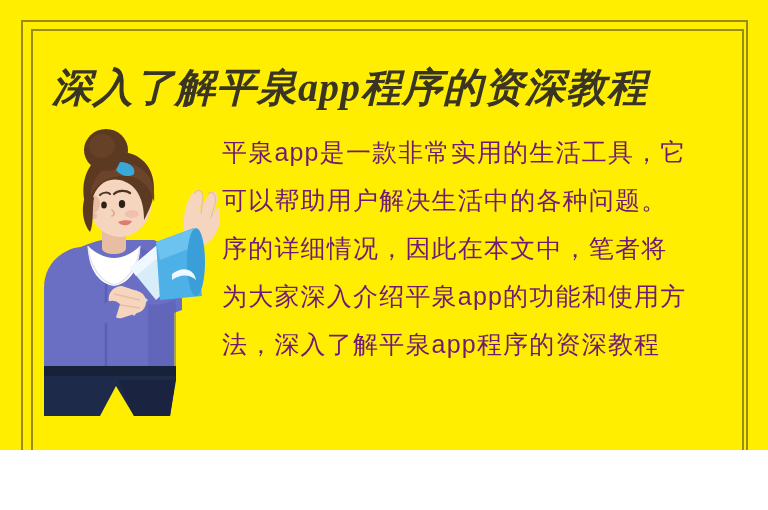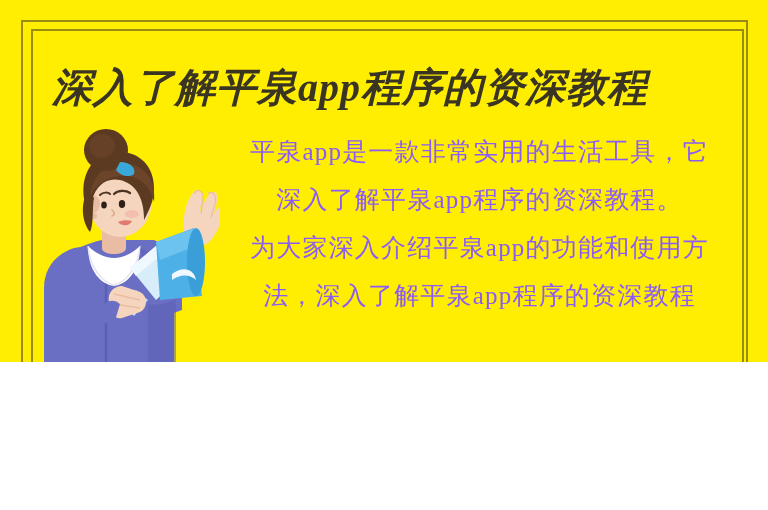--- a/index.html
+++ b/index.html
@@ -9,21 +9,21 @@
   body {
     width: 768px;
     height: 510px;
     overflow: hidden;
     font-family: "Liberation Sans", sans-serif;
   }
 
   .poster {
     position: relative;
     width: 768px;
-    height: 362px;
+    height: 450px;
     background: #ffee00;
     overflow: hidden;
   }
 
   
   .frame-outer {
     position: absolute;
     left: 21px;
     top: 20px;
     width: 727px;
@@ -61,27 +61,26 @@
   }
 
   
   .body-copy {
     position: absolute;
     left: 222px;
     top: 128px;
     width: 515px;
   }
   .body-line {
-    color: #8b5cf6;
-    font-family: Liberation Serif, serif;
+    color: #701a75;
+    font-family: Liberation Sans, sans-serif;
     font-size: 25px;
     line-height: 48px;
     letter-spacing: 1.2px;
     white-space: nowrap;
-    text-align: center;
   }
 
   
   .illustration {
     position: absolute;
     left: 44px;
     top: 128px;
     width: 176px;
     height: 290px;
   }
@@ -183,18 +182,19 @@
       <path d="M70 166 L 96 172" stroke="#e9bda3" stroke-width="1.3" fill="none"></path>
       <path d="M70 176 L 96 180" stroke="#e9bda3" stroke-width="1.3" fill="none"></path>
 
       <path d="M56 182 C 60 172, 70 170, 76 176 L 70 196 C 62 198, 56 192, 56 182 Z" fill="#6b6fc4"></path>
 
     </svg>
   </div>
 
   <div class="body-copy">
     <div class="body-line">平泉app是一款非常实用的生活工具，它</div>
-    <div class="body-line">深入了解平泉app程序的资深教程。</div>
+    <div class="body-line">可以帮助用户解决生活中的各种问题。</div>
+    <div class="body-line">序的详细情况，因此在本文中，笔者将</div>
     <div class="body-line">为大家深入介绍平泉app的功能和使用方</div>
     <div class="body-line">法，深入了解平泉app程序的资深教程</div>
   </div>
 
 </div>
 
 </body></html>

